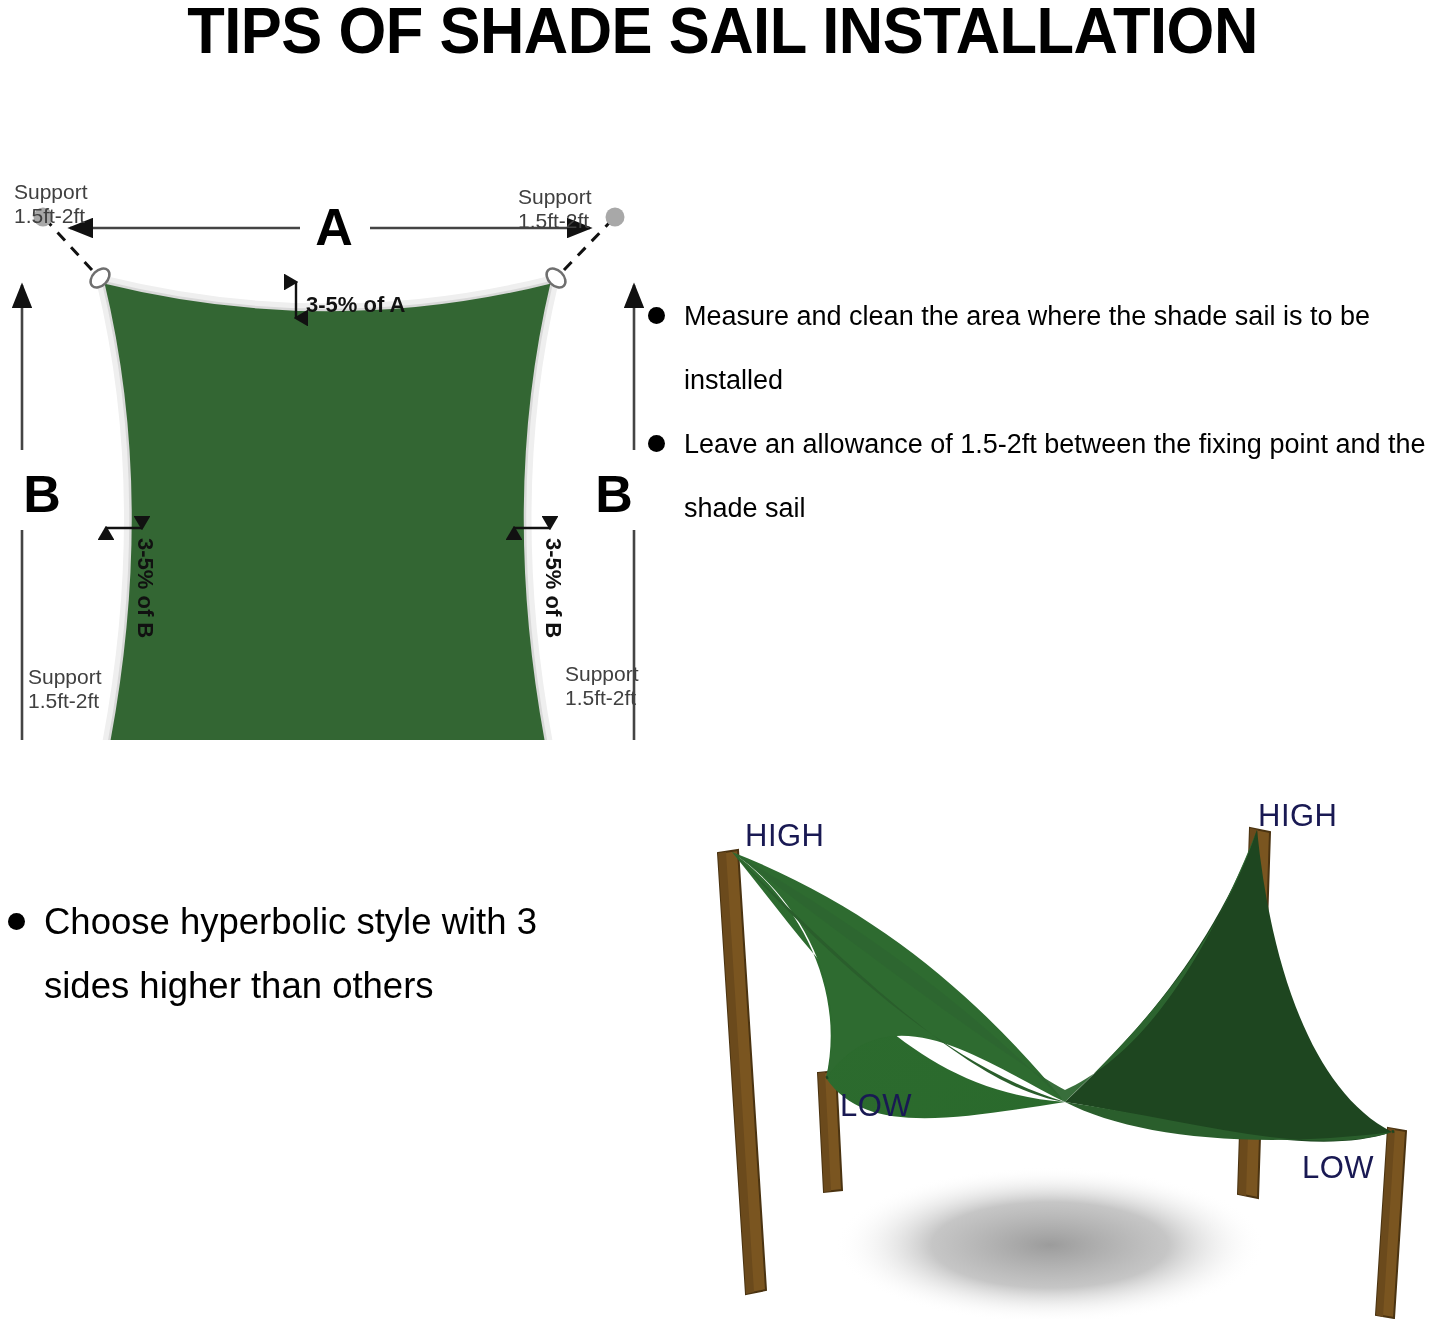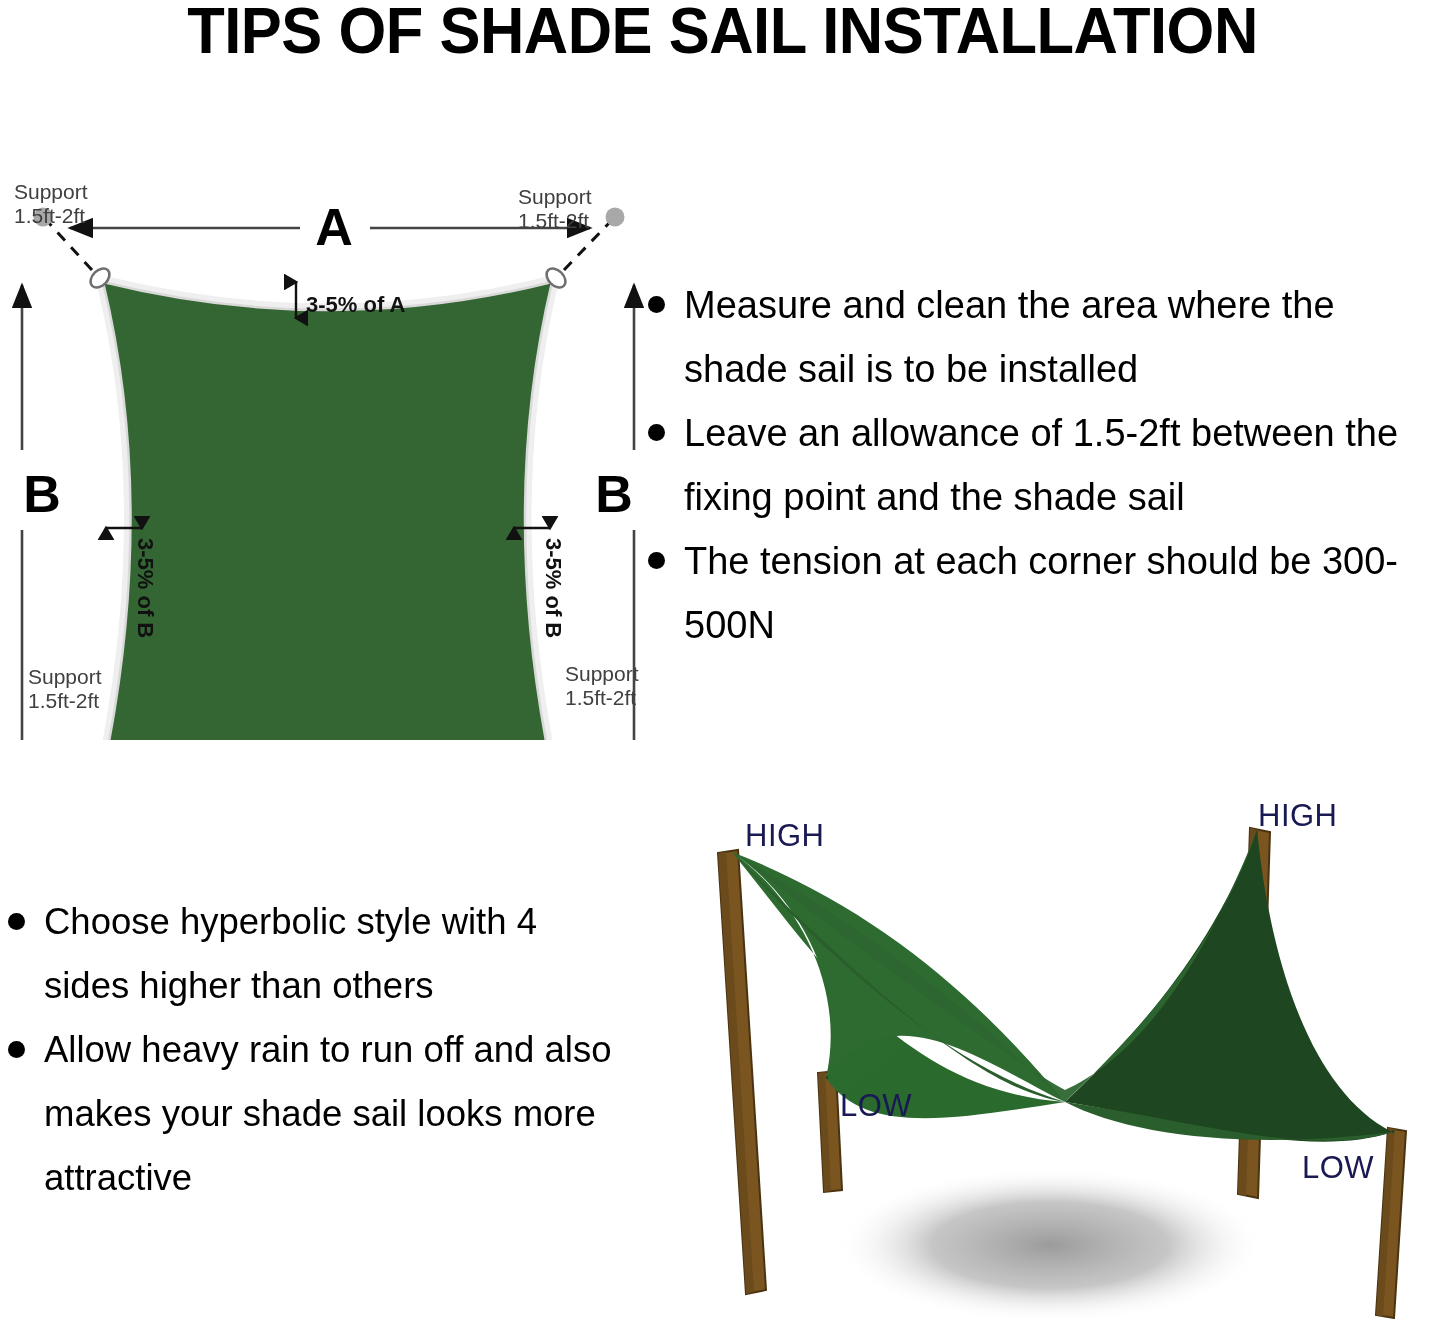--- a/index.html
+++ b/index.html
@@ -71,23 +71,23 @@
     position: absolute;
     left: 8px;
     width: 17px;
     height: 17px;
     border-radius: 50%;
     background: #000000;
   }
 
   #tips-top {
     left: 640px;
-    top: 273px;
+    top: 284px;
     width: 805px;
-    font-size: 38px;
+    font-size: 27px;
     line-height: 64px;
   }
   #tips-top li .dot { top: 23px; }
 
   #tips-bottom {
     left: 0px;
     top: 890px;
     width: 620px;
     font-size: 36.5px;
     line-height: 64px;
@@ -239,34 +239,26 @@
 
 <ul class="bullet-list" id="tips-top">
   <li>
     <span class="dot"></span>
     <span>Measure and clean the area where the shade sail is to be installed</span>
   </li>
   <li>
     <span class="dot"></span>
     <span>Leave an allowance of 1.5-2ft between the fixing point and the shade sail</span>
   </li>
-  <li>
-    <span class="dot"></span>
-    <span>The tension at each corner should be 300-500N</span>
-  </li>
 </ul>
 
 <ul class="bullet-list" id="tips-bottom">
   <li>
     <span class="dot"></span>
-    <span>Choose hyperbolic style with 4 sides higher than others</span>
-  </li>
-  <li>
-    <span class="dot"></span>
-    <span>Allow heavy rain to run off and also makes your shade sail looks more attractive</span>
+    <span>Choose hyperbolic style with 3 sides higher than others</span>
   </li>
 </ul>
 
 <div id="hyper-diagram">
   <svg width="795" height="529" viewBox="0 0 795 529">
     <defs>
       <radialGradient id="shadowGrad" cx="50%" cy="50%" r="50%">
         <stop offset="0%" stop-color="#8a8a8a" stop-opacity="0.85"></stop>
         <stop offset="55%" stop-color="#a0a0a0" stop-opacity="0.6"></stop>
         <stop offset="100%" stop-color="#ffffff" stop-opacity="0"></stop>

